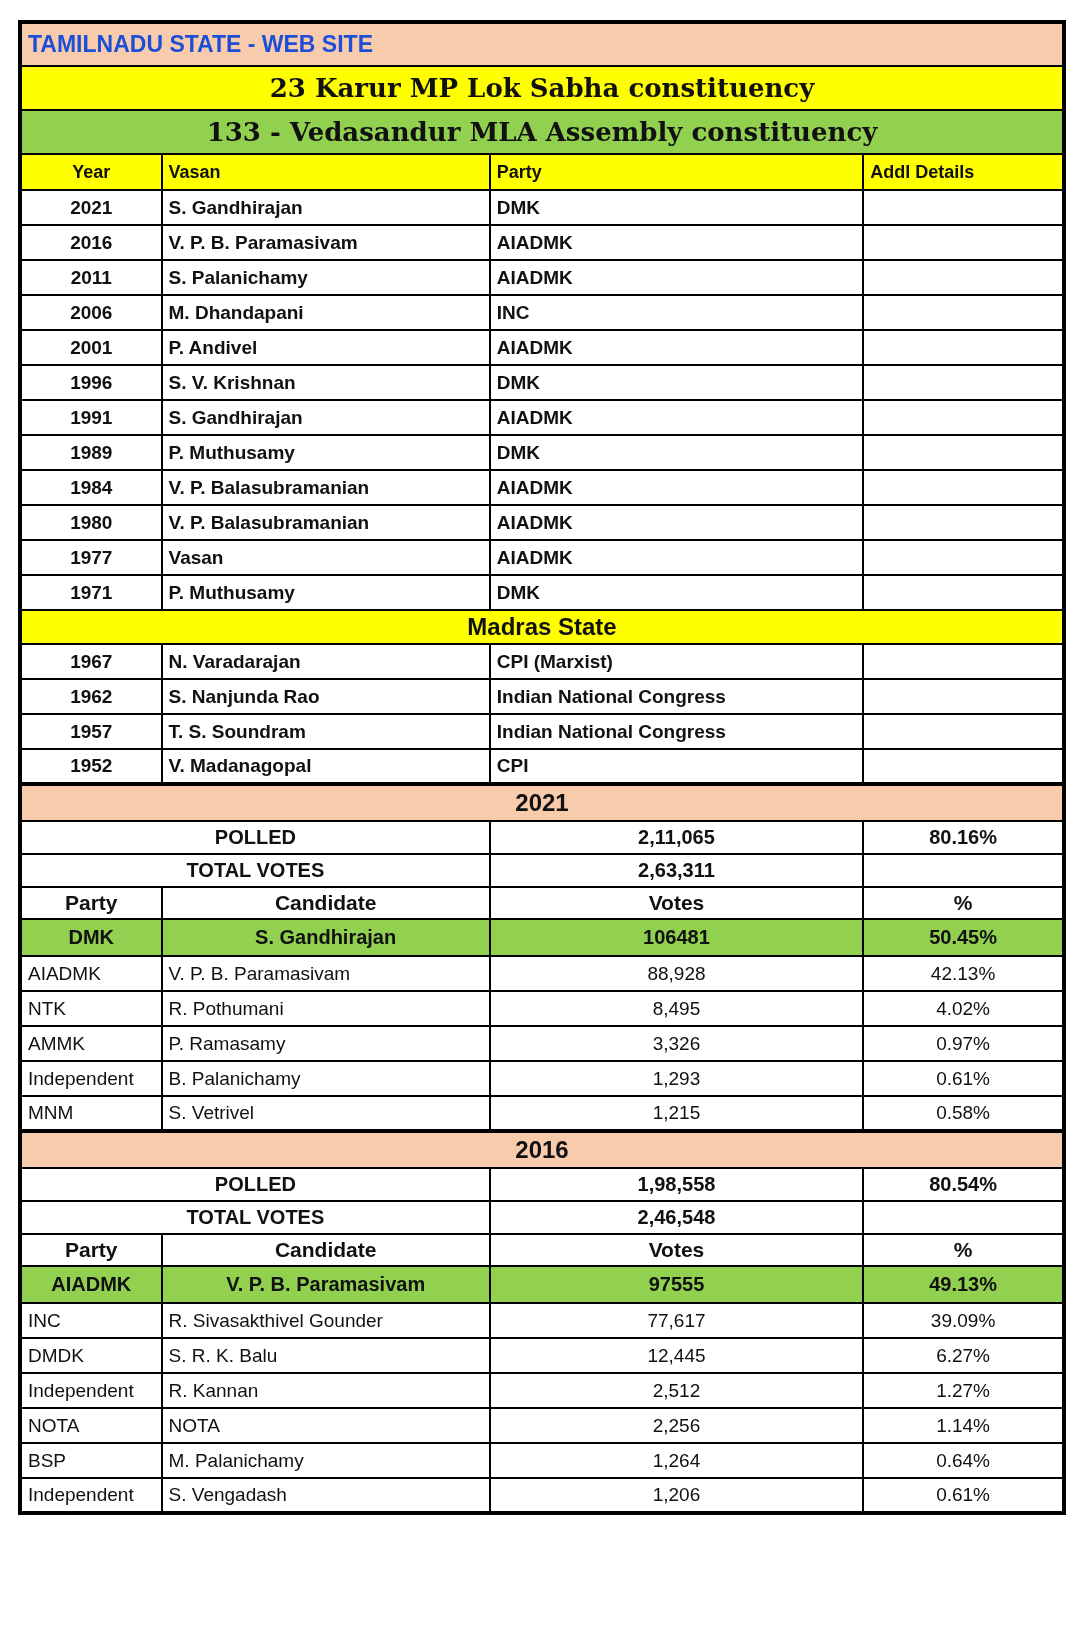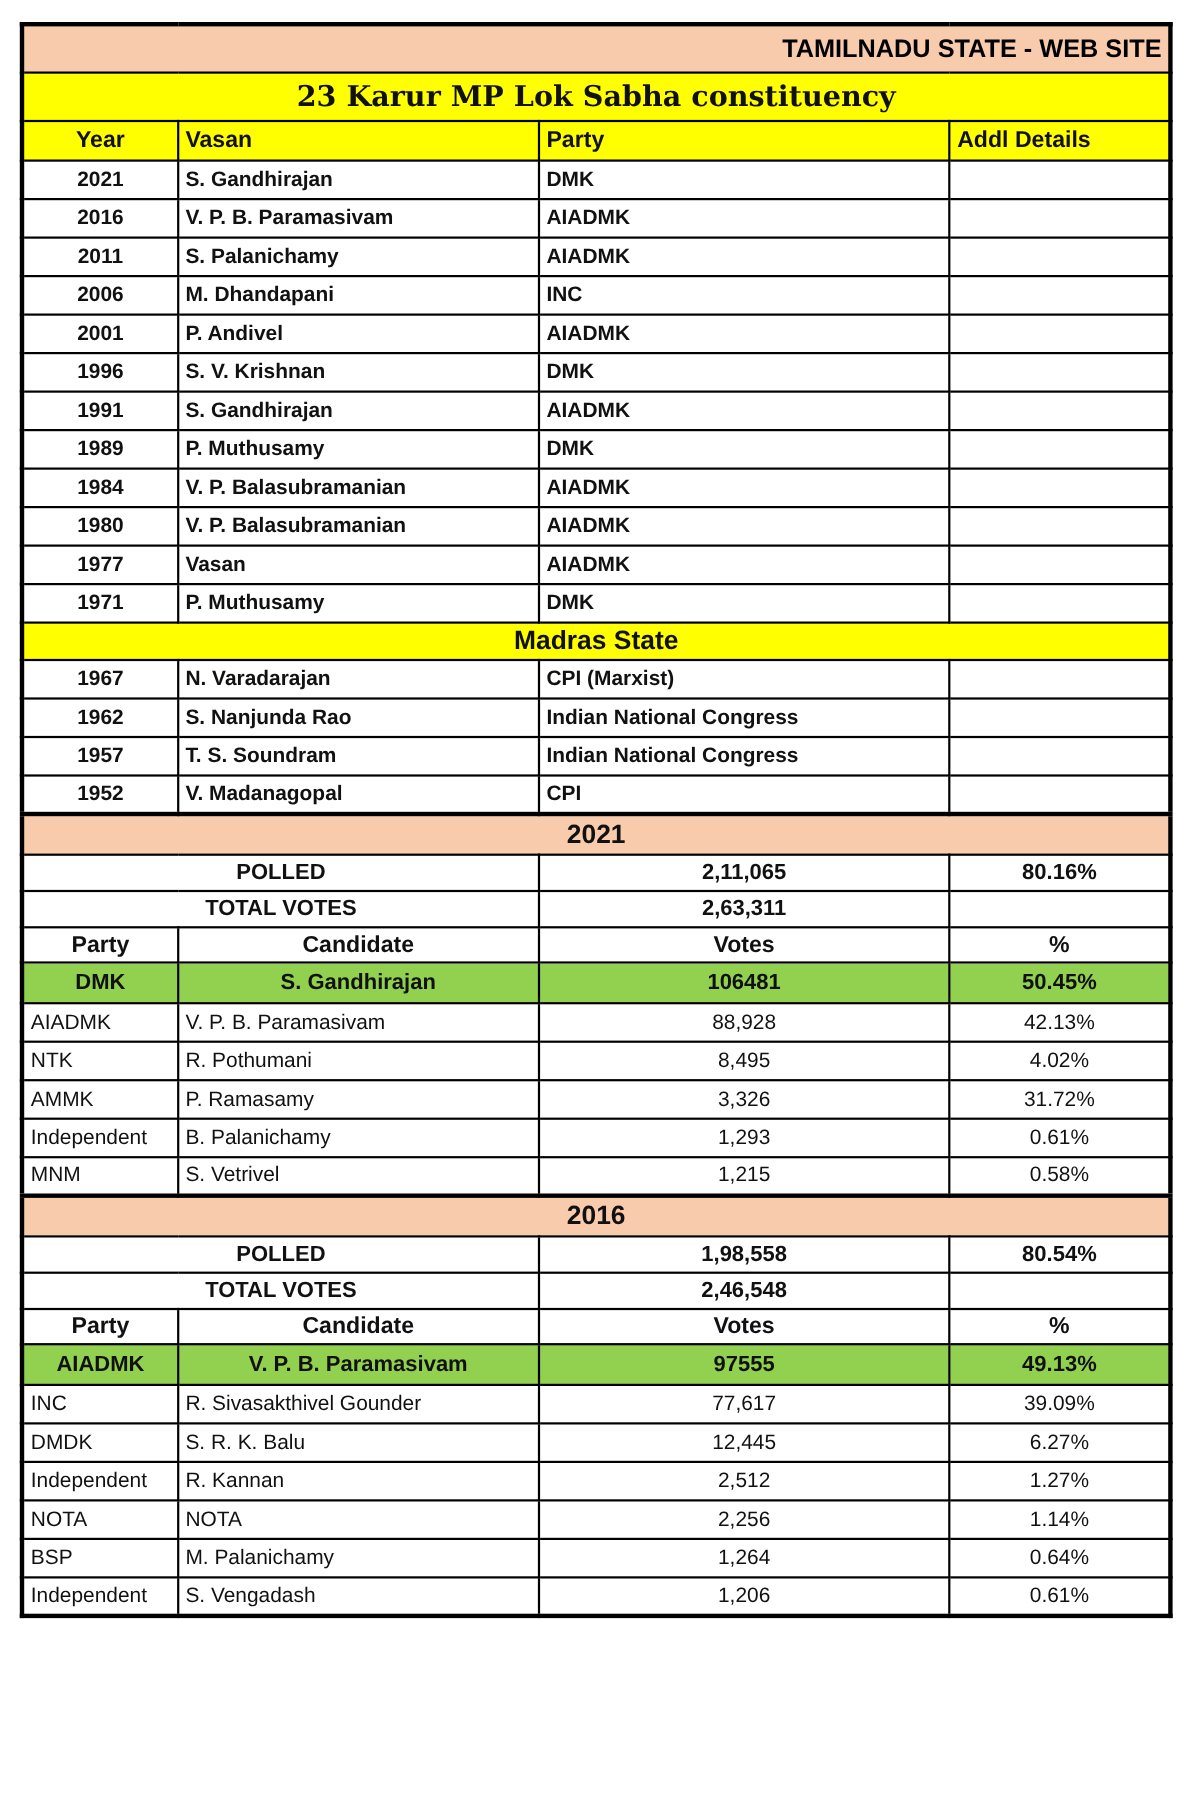--- a/index.html
+++ b/index.html
@@ -31,24 +31,24 @@
     padding: 0 6px;
     font-size: 19px;
     color: #111;
     overflow: hidden;
     white-space: nowrap;
   }
   
   tr.site-title-row td {
     height: 44px;
     background: #F8CBAD;
-    color: #000000;
+    color: #1d4ed8;
     font-weight: bold;
     font-size: 23px;
-    text-align: right;
+    text-align: left;
     font-stretch: condensed;
   }
   tr.serif-row td {
     height: 44px;
     font-family: "DejaVu Serif", "Liberation Serif", serif;
     font-weight: bold;
     font-size: 26px;
     text-align: center;
   }
   tr.mp-row td  { background: #FFFF00; }
@@ -59,21 +59,21 @@
     font-weight: bold;
     font-size: 25px;
     text-align: center;
     font-stretch: condensed;
   }
   
   tr.col-head td {
     height: 36px;
     background: #FFFF00;
     font-weight: bold;
-    font-size: 21px;
+    font-size: 18px;
     font-stretch: condensed;
   }
   tr.col-head td.center { text-align: center; }
   
   tr.m-row td {
     height: 35px;
     font-weight: bold;
     font-stretch: condensed;
   }
   td.center { text-align: center; }
@@ -139,20 +139,23 @@
         <col class="c-addl">
   </colgroup>
   <tbody>
 
   <tr class="site-title-row">
     <td colspan="4">TAMILNADU STATE - WEB SITE</td>
   </tr>
   <tr class="serif-row mp-row">
     <td colspan="4">23 Karur MP Lok Sabha constituency</td>
   </tr>
+  <tr class="serif-row mla-row">
+    <td colspan="4">133 - Vedasandur MLA Assembly constituency</td>
+  </tr>
 
   <tr class="col-head">
     <td class="center">Year</td>
     <td class="left">Vasan</td>
     <td class="left">Party</td>
     <td class="left">Addl Details</td>
   </tr>
 
   <tr class="m-row">
     <td class="center">2021</td>
@@ -290,21 +293,21 @@
   <tr class="res-row">
     <td class="left">NTK</td>
     <td class="left">R. Pothumani</td>
     <td class="center">8,495</td>
     <td class="center">4.02%</td>
   </tr>
   <tr class="res-row">
     <td class="left">AMMK</td>
     <td class="left">P. Ramasamy</td>
     <td class="center">3,326</td>
-    <td class="center">31.72%</td>
+    <td class="center">0.97%</td>
   </tr>
   <tr class="res-row">
     <td class="left">Independent</td>
     <td class="left">B. Palanichamy</td>
     <td class="center">1,293</td>
     <td class="center">0.61%</td>
   </tr>
   <tr class="res-row">
     <td class="left">MNM</td>
     <td class="left">S. Vetrivel</td>

